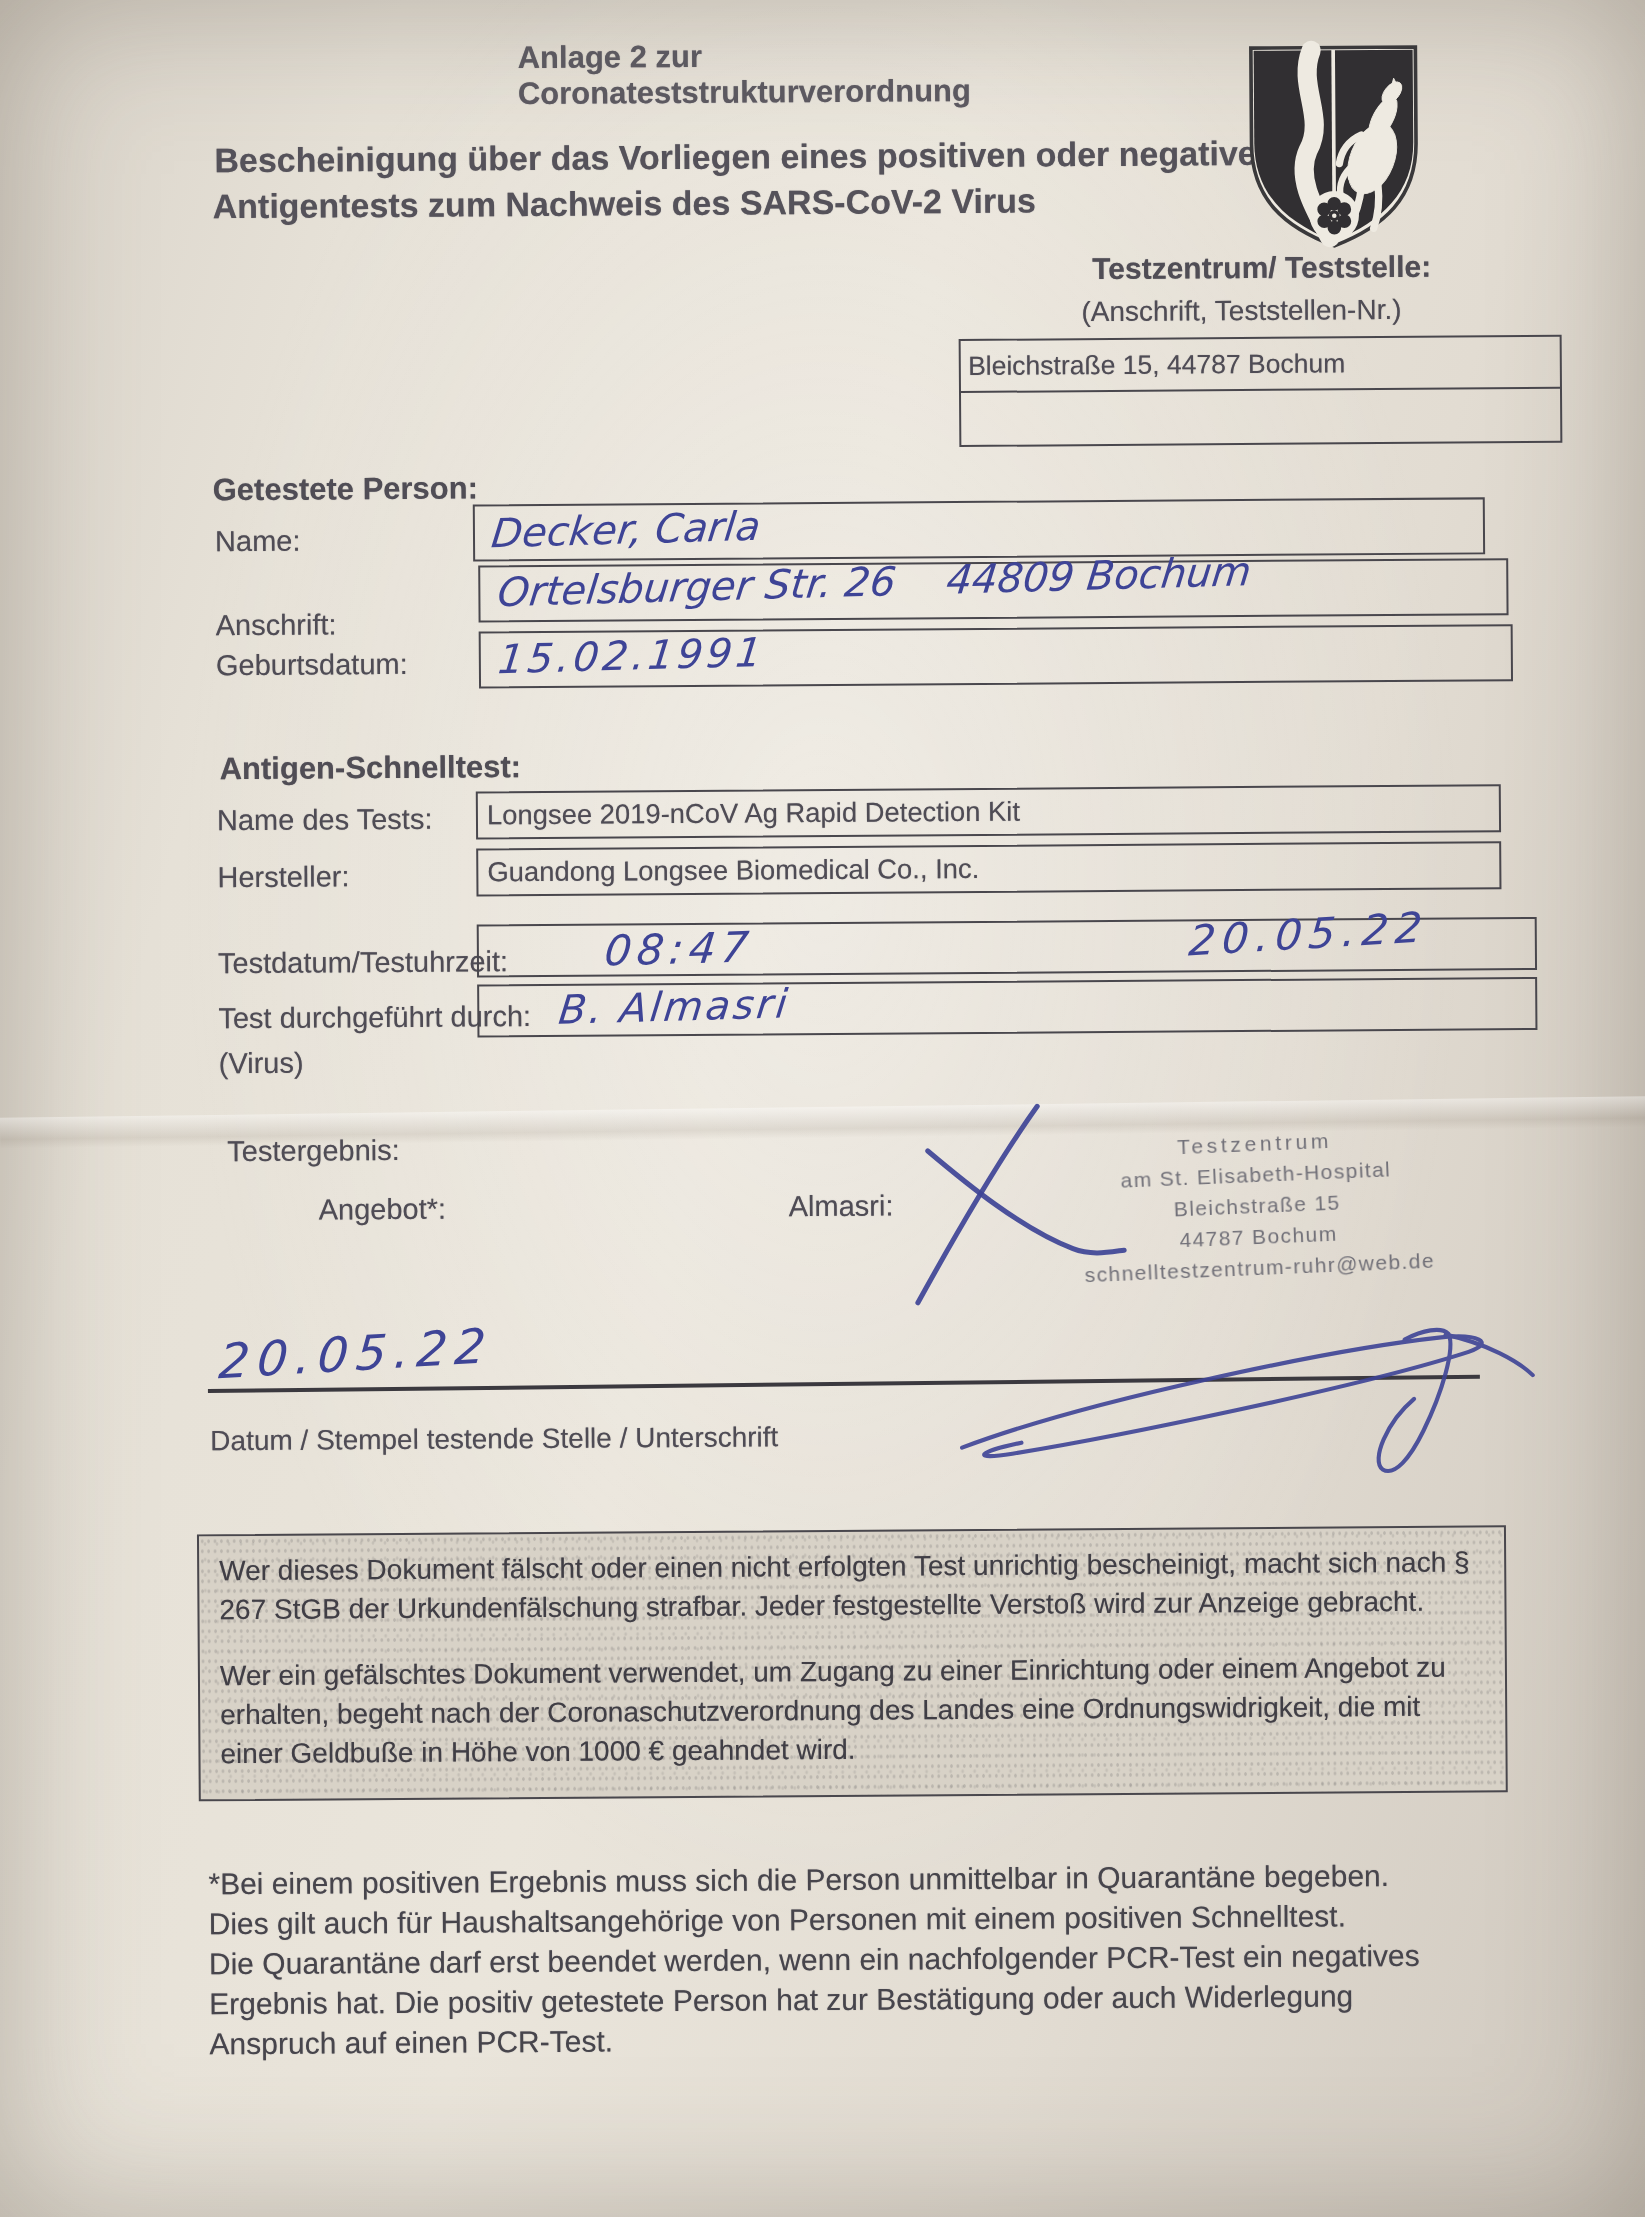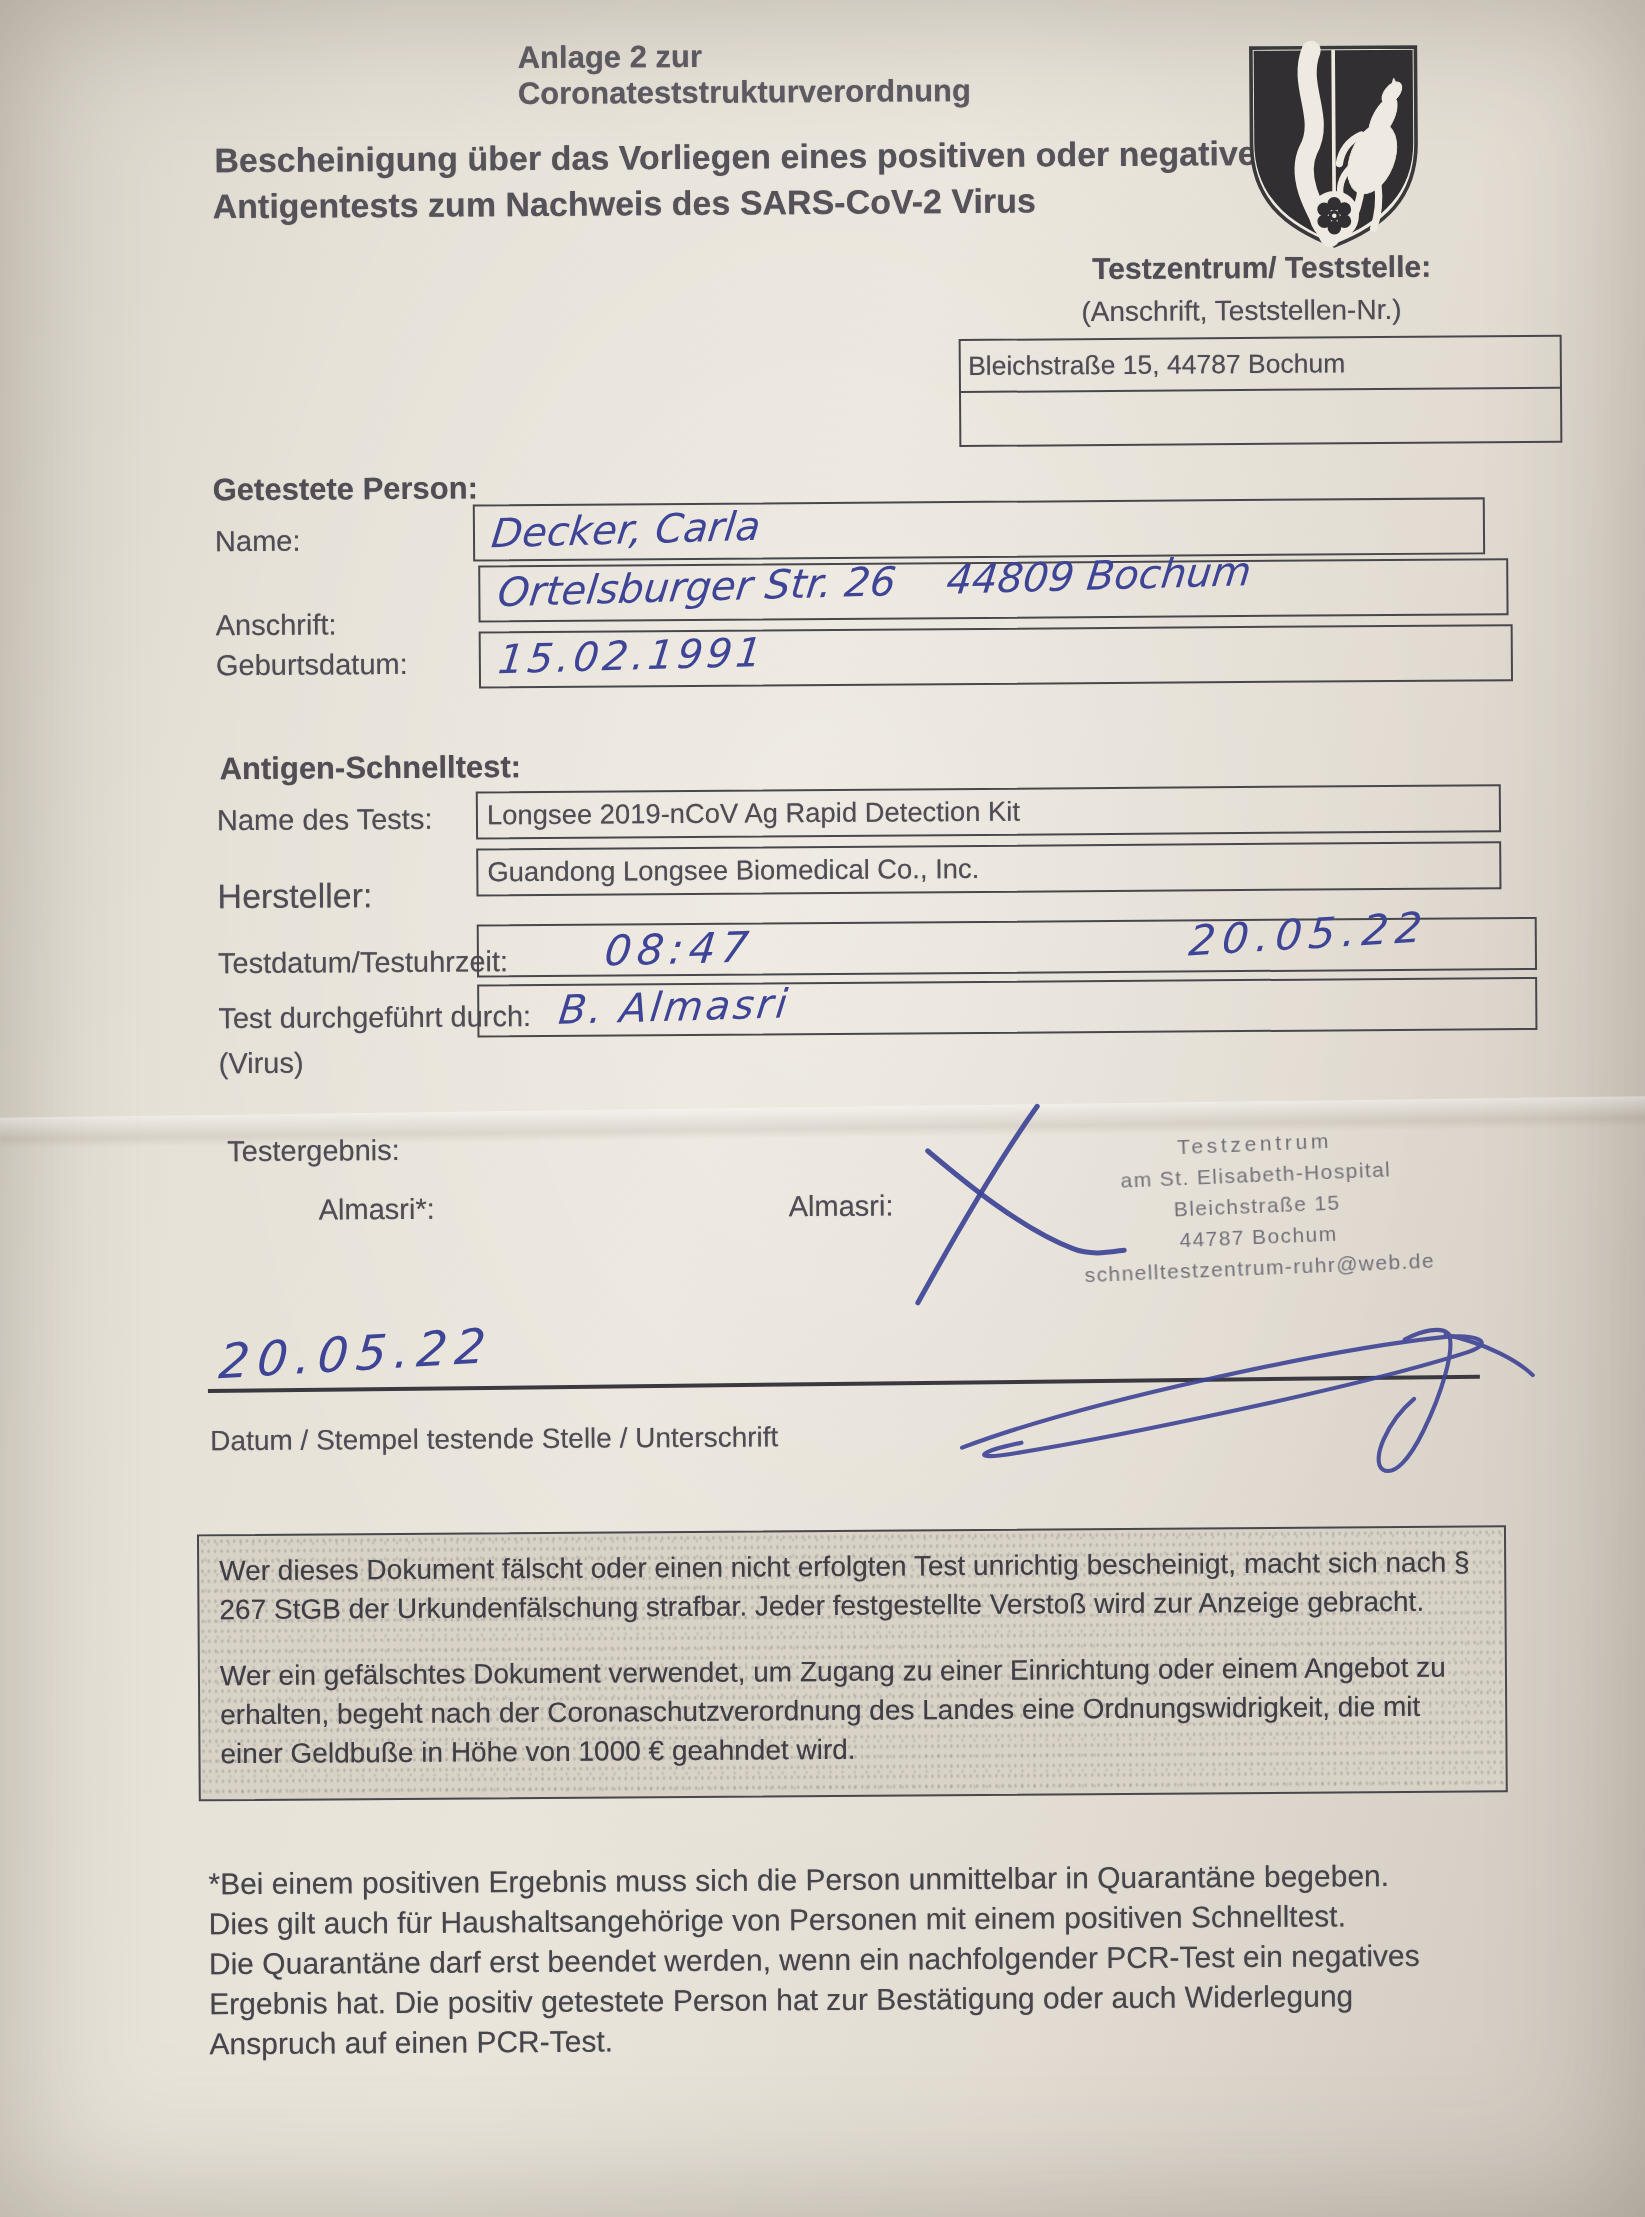--- a/index.html
+++ b/index.html
@@ -112,39 +112,39 @@
   <div class="abs box" style="left:482px;top:629px;width:1034px;height:57px;"></div>
   <div class="abs hw" style="left:499px;top:634px;font-size:40px;letter-spacing:3.7px;">15.02.1991</div>
 
   <div class="abs print bold" style="left:222px;top:747px;font-size:31px;color:#504d55;">Antigen-Schnelltest:</div>
 
   <div class="abs print" style="left:219px;top:800px;font-size:29px;">Name des Tests:</div>
   <div class="abs box" style="left:478px;top:789px;width:1025px;height:48px;display:flex;align-items:center;padding-left:9.1px;">
     <span class="print" style="font-size:27.4px;">Longsee 2019-nCoV Ag Rapid Detection Kit</span>
   </div>
 
-  <div class="abs print" style="left:219px;top:857px;font-size:34px;margin-top:16px;">Hersteller:</div>
+  <div class="abs print" style="left:219px;top:857px;font-size:29px;">Hersteller:</div>
   <div class="abs box" style="left:478px;top:846px;width:1025px;height:48px;display:flex;align-items:center;padding-left:9.1px;">
     <span class="print" style="font-size:27.4px;">Guandong Longsee Biomedical Co., Inc.</span>
   </div>
 
   <div class="abs print" style="left:219px;top:943px;font-size:29px;">Testdatum/Testuhrzeit:</div>
   <div class="abs box" style="left:478px;top:922px;width:1060px;height:53px;"></div>
   <div class="abs hw" style="left:603px;top:925px;font-size:42px;letter-spacing:5.5px;">08:47</div>
   <div class="abs hw" style="left:1188px;top:919px;font-size:42px;letter-spacing:6.4px;transform:skewX(-8deg) rotate(-3deg);">20.05.22</div>
 
   <div class="abs print" style="left:219px;top:998px;font-size:29px;">Test durchgeführt durch:</div>
   <div class="abs box" style="left:478px;top:982px;width:1060px;height:53px;"></div>
   <div class="abs hw" style="left:557px;top:985px;font-size:40px;letter-spacing:2.7px;">B. Almasri</div>
   <div class="abs print" style="left:219px;top:1043px;font-size:29px;">(Virus)</div>
 
   <div class="crease"></div>
 
   <div class="abs print" style="left:227px;top:1131px;font-size:29px;">Testergebnis:</div>
-  <div class="abs print" style="left:318px;top:1190px;font-size:29px;">Almasri*:</div>
+  <div class="abs print" style="left:318px;top:1190px;font-size:29px;">Angebot*:</div>
   <div class="abs print" style="left:788px;top:1190px;font-size:29px;">Almasri:</div>
 
   <div class="abs" style="left:900px;top:1095px;width:247px;height:224px;">
     <svg width="247" height="224" viewBox="0 0 270 245">
       <path d="M18,228 C55,162 108,72 150,14" fill="none" stroke="#3e4496" stroke-width="5.5" stroke-linecap="round" opacity="0.92"></path>
       <path d="M30,62 C72,98 132,148 188,170 C208,178 228,174 244,172" fill="none" stroke="#3e4496" stroke-width="5.5" stroke-linecap="round" opacity="0.92"></path>
     </svg>
   </div>
 
   <div class="abs stamp" style="left:1042px;top:1131px;width:429px;font-size:21px;line-height:31px;">

